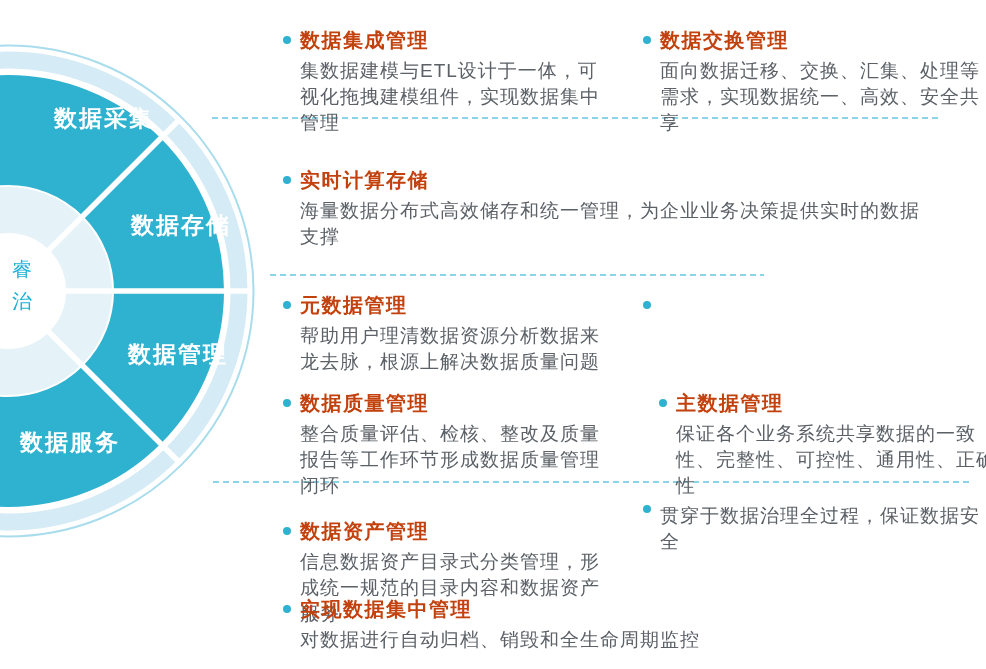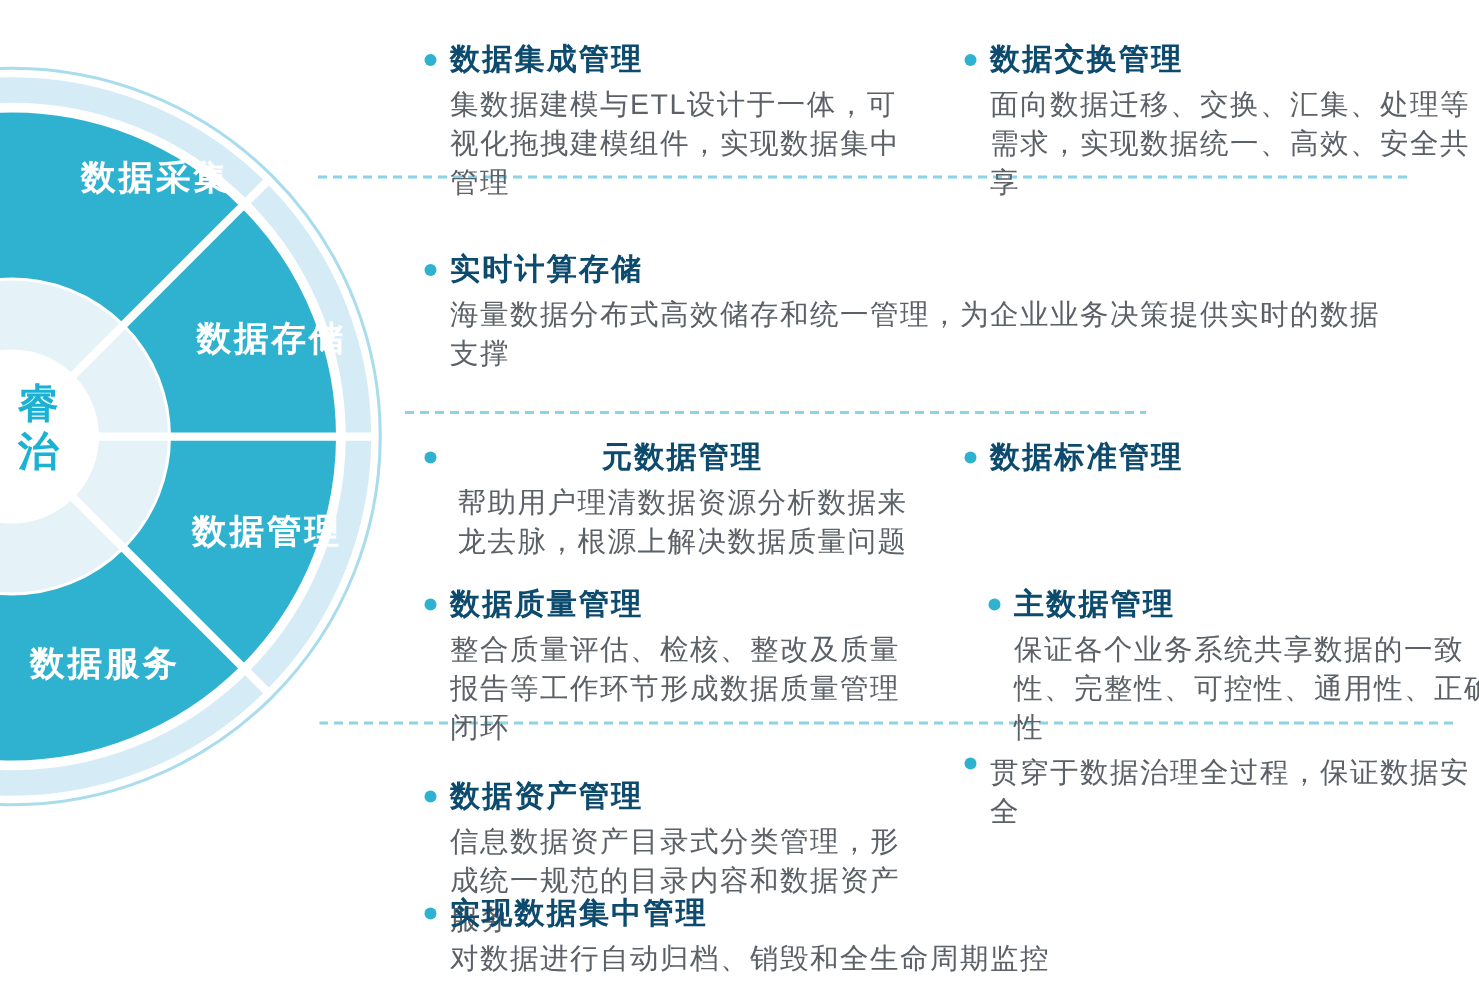--- a/index.html
+++ b/index.html
@@ -10,32 +10,32 @@
   }
   
   .fan-wrap{position:absolute;left:0;top:0;width:262px;height:669px;}
   .fan-wrap svg{position:absolute;left:0;top:0;}
   .seg-label{
     position:absolute;color:#ffffff;font-weight:bold;
     font-size:23px;letter-spacing:2px;white-space:nowrap;
   }
   .center-title{
     position:absolute;left:12px;top:253px;width:30px;
-    color:#1ab1d5;font-weight:bold;font-size:27px;line-height:32px;
+    color:#1ab1d5;font-weight:normal;font-size:20px;line-height:32px;
     word-break:break-all;letter-spacing:0;
   }
   
   .item{position:absolute;}
   .item .bullet{
     position:absolute;left:-17px;top:8px;width:8px;height:8px;
     border-radius:50%;background:#2fb2d0;
   }
   .item h3{
     margin:0;font-size:20px;line-height:24px;font-weight:bold;
-    color:#0c4a6e;letter-spacing:1.5px;
+    color:#c2410c;letter-spacing:1.5px;
   }
   .item p{
     margin:6px 0 0 0;font-size:19px;line-height:26px;
     color:#5b6167;letter-spacing:1px;
   }
   
   .dash{
     position:absolute;height:2px;
     background:repeating-linear-gradient(to right,
       #8bd3e7 0px,#8bd3e7 6px,transparent 6px,transparent 10px);
@@ -84,29 +84,28 @@
   <h3>数据交换管理</h3>
   <p>面向数据迁移、交换、汇集、处理等需求，实现数据统一、高效、安全共享</p>
 </div>
 
 <div class="item" style="left:300px;top:168px;width:620px;">
   <span class="bullet"></span>
   <h3>实时计算存储</h3>
   <p>海量数据分布式高效储存和统一管理，为企业业务决策提供实时的数据支撑</p>
 </div>
 
-<div class="item" style="left:300px;top:293px;width:310px;text-align:center;">
+<div class="item" style="left:300px;top:293px;width:310px;">
   <span class="bullet"></span>
   <h3>元数据管理</h3>
   <p>帮助用户理清数据资源分析数据来龙去脉，根源上解决数据质量问题</p>
 </div>
 
 <div class="item" style="left:660px;top:293px;width:320px;">
   <span class="bullet"></span>
-  <h3>数据标准管理</h3>
 </div>
 
 <div class="item" style="left:300px;top:391px;width:310px;">
   <span class="bullet"></span>
   <h3>数据质量管理</h3>
   <p>整合质量评估、检核、整改及质量报告等工作环节形成数据质量管理闭环</p>
 </div>
 
 <div class="item" style="left:676px;top:391px;width:320px;">
   <span class="bullet"></span>

